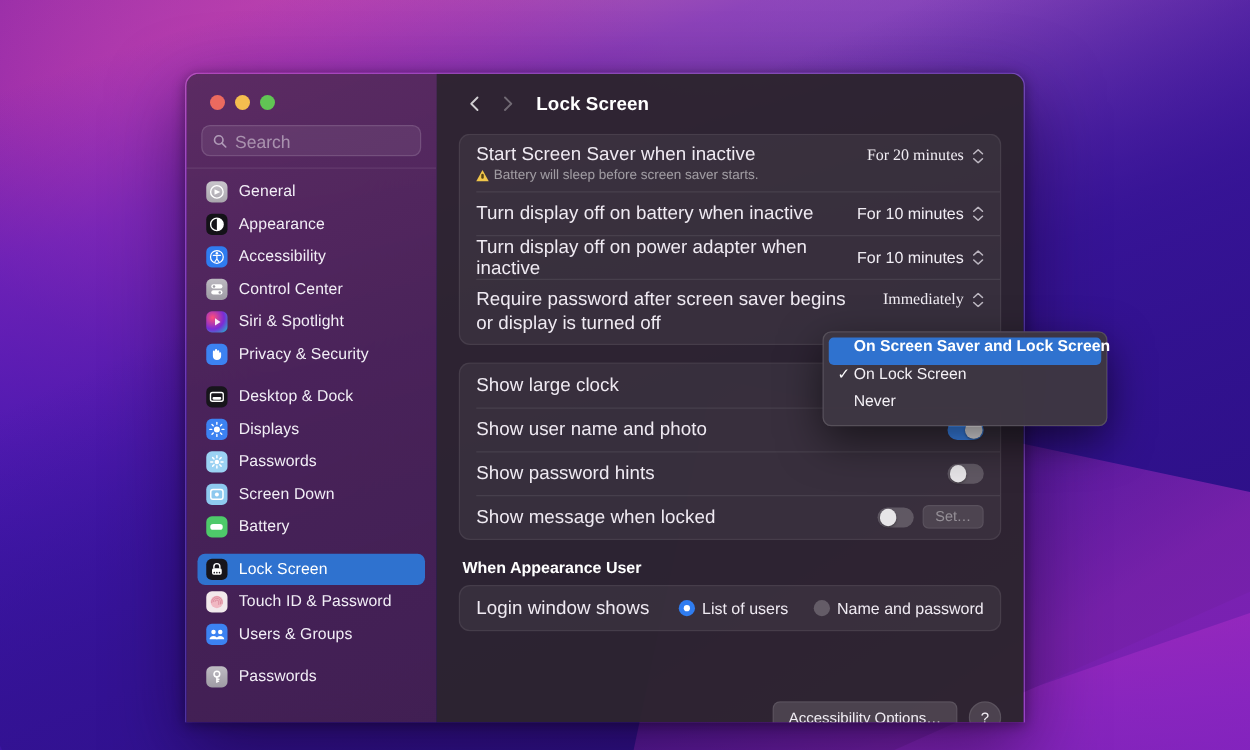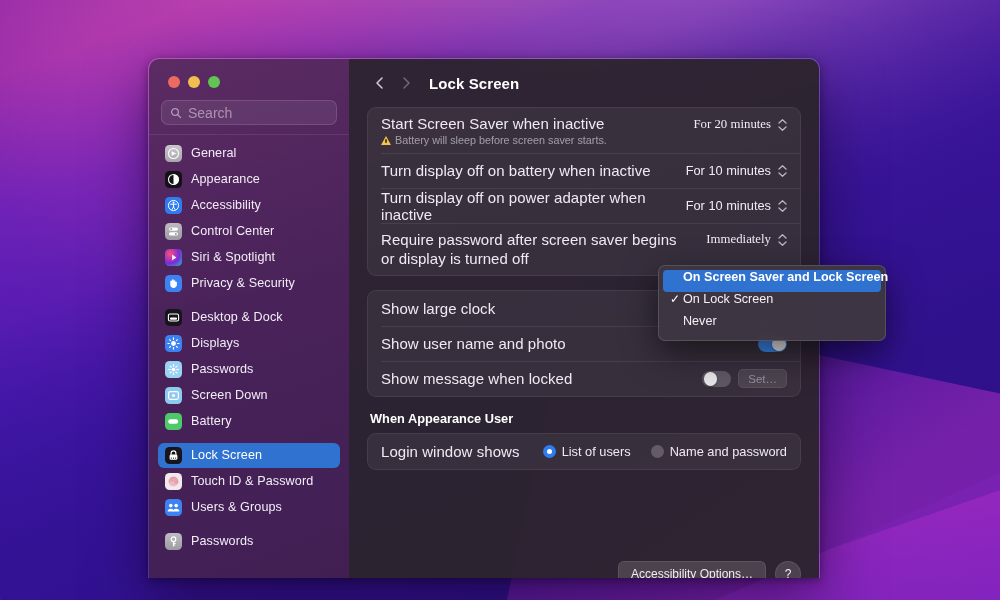--- a/index.html
+++ b/index.html
@@ -497,20 +497,28 @@
 
       <div class="card">
         <div class="row">
           <span class="row-label">Show large clock</span>
           <div class="right"></div>
         </div>
         <div class="row">
           <span class="row-label">Show user name and photo</span>
           <div class="right">
             <div class="toggle on">
+                <div class="knob"></div>
+              </div>
+          </div>
+        </div>
+        <div class="row">
+          <span class="row-label">Show password hints</span>
+          <div class="right">
+            <div class="toggle">
                 <div class="knob"></div>
               </div>
           </div>
         </div>
         <div class="row">
           <span class="row-label">Show message when locked</span>
           <div class="right">
             <div class="toggle">
                 <div class="knob"></div>
               </div>

